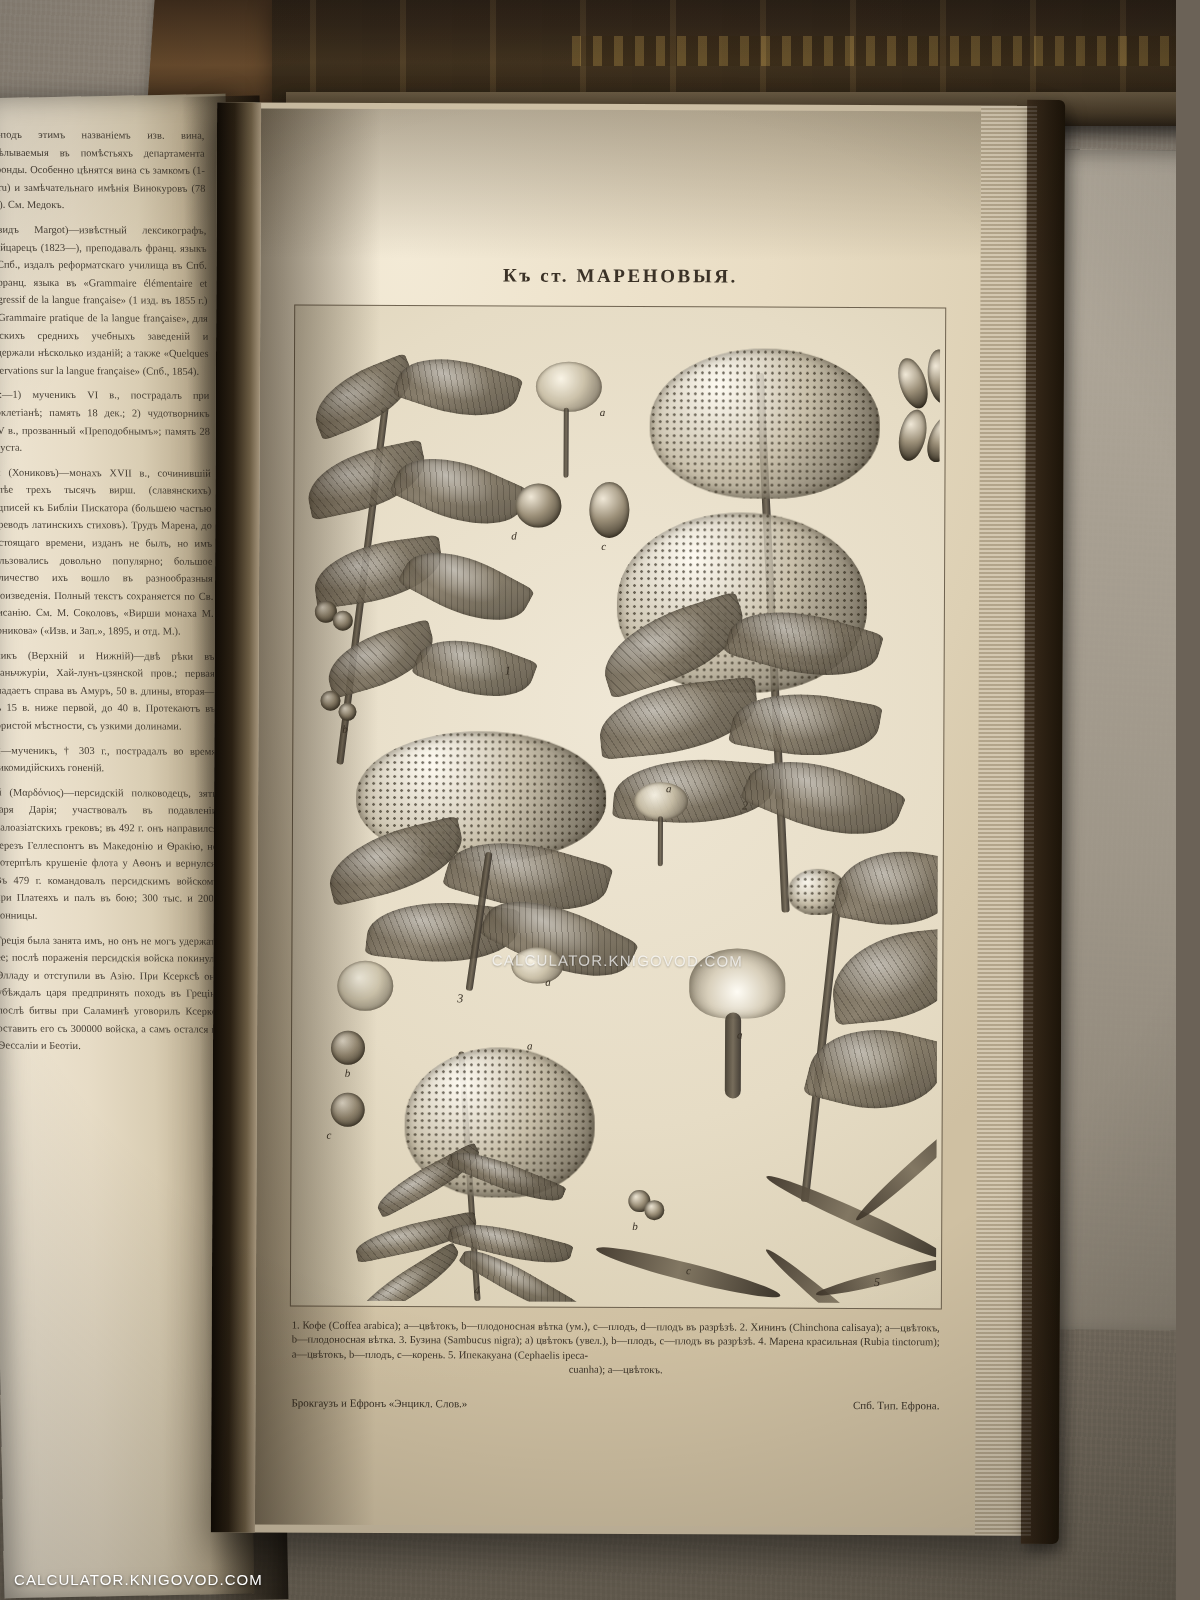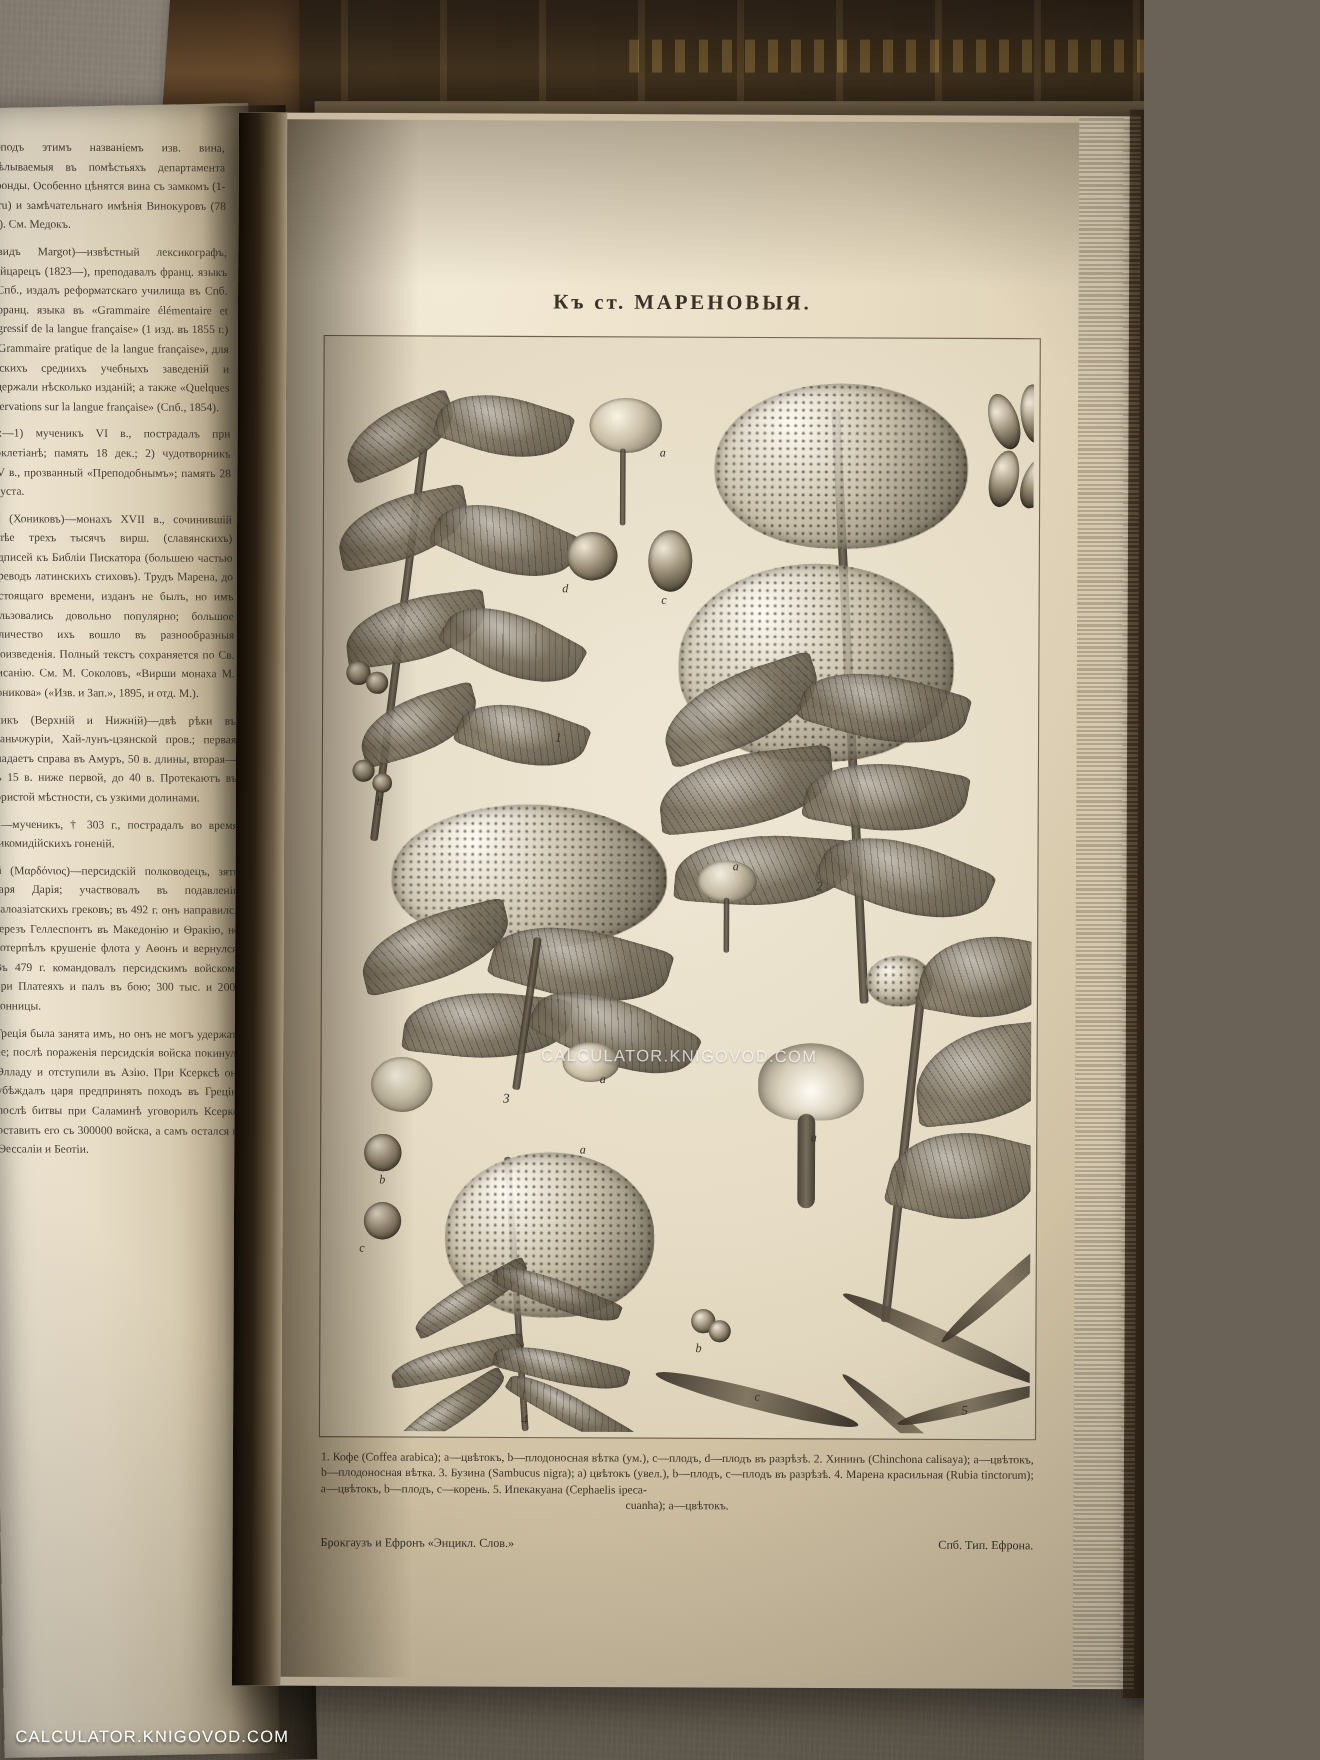--- a/index.html
+++ b/index.html
@@ -2,21 +2,21 @@
 <html><head>
 <meta charset="utf-8">
 <style>
   html, body {
     margin: 0;
     padding: 0;
     background: #6b6257;
   }
   #stage {
     position: relative;
-    width: 1040px;
+    width: 1176px;
     height: 1600px;
     overflow: hidden;
     font-family: "Liberation Serif", serif;
     background: #8b8378;
   }
 
   
   .desk {
     position: absolute;
     inset: 0;

